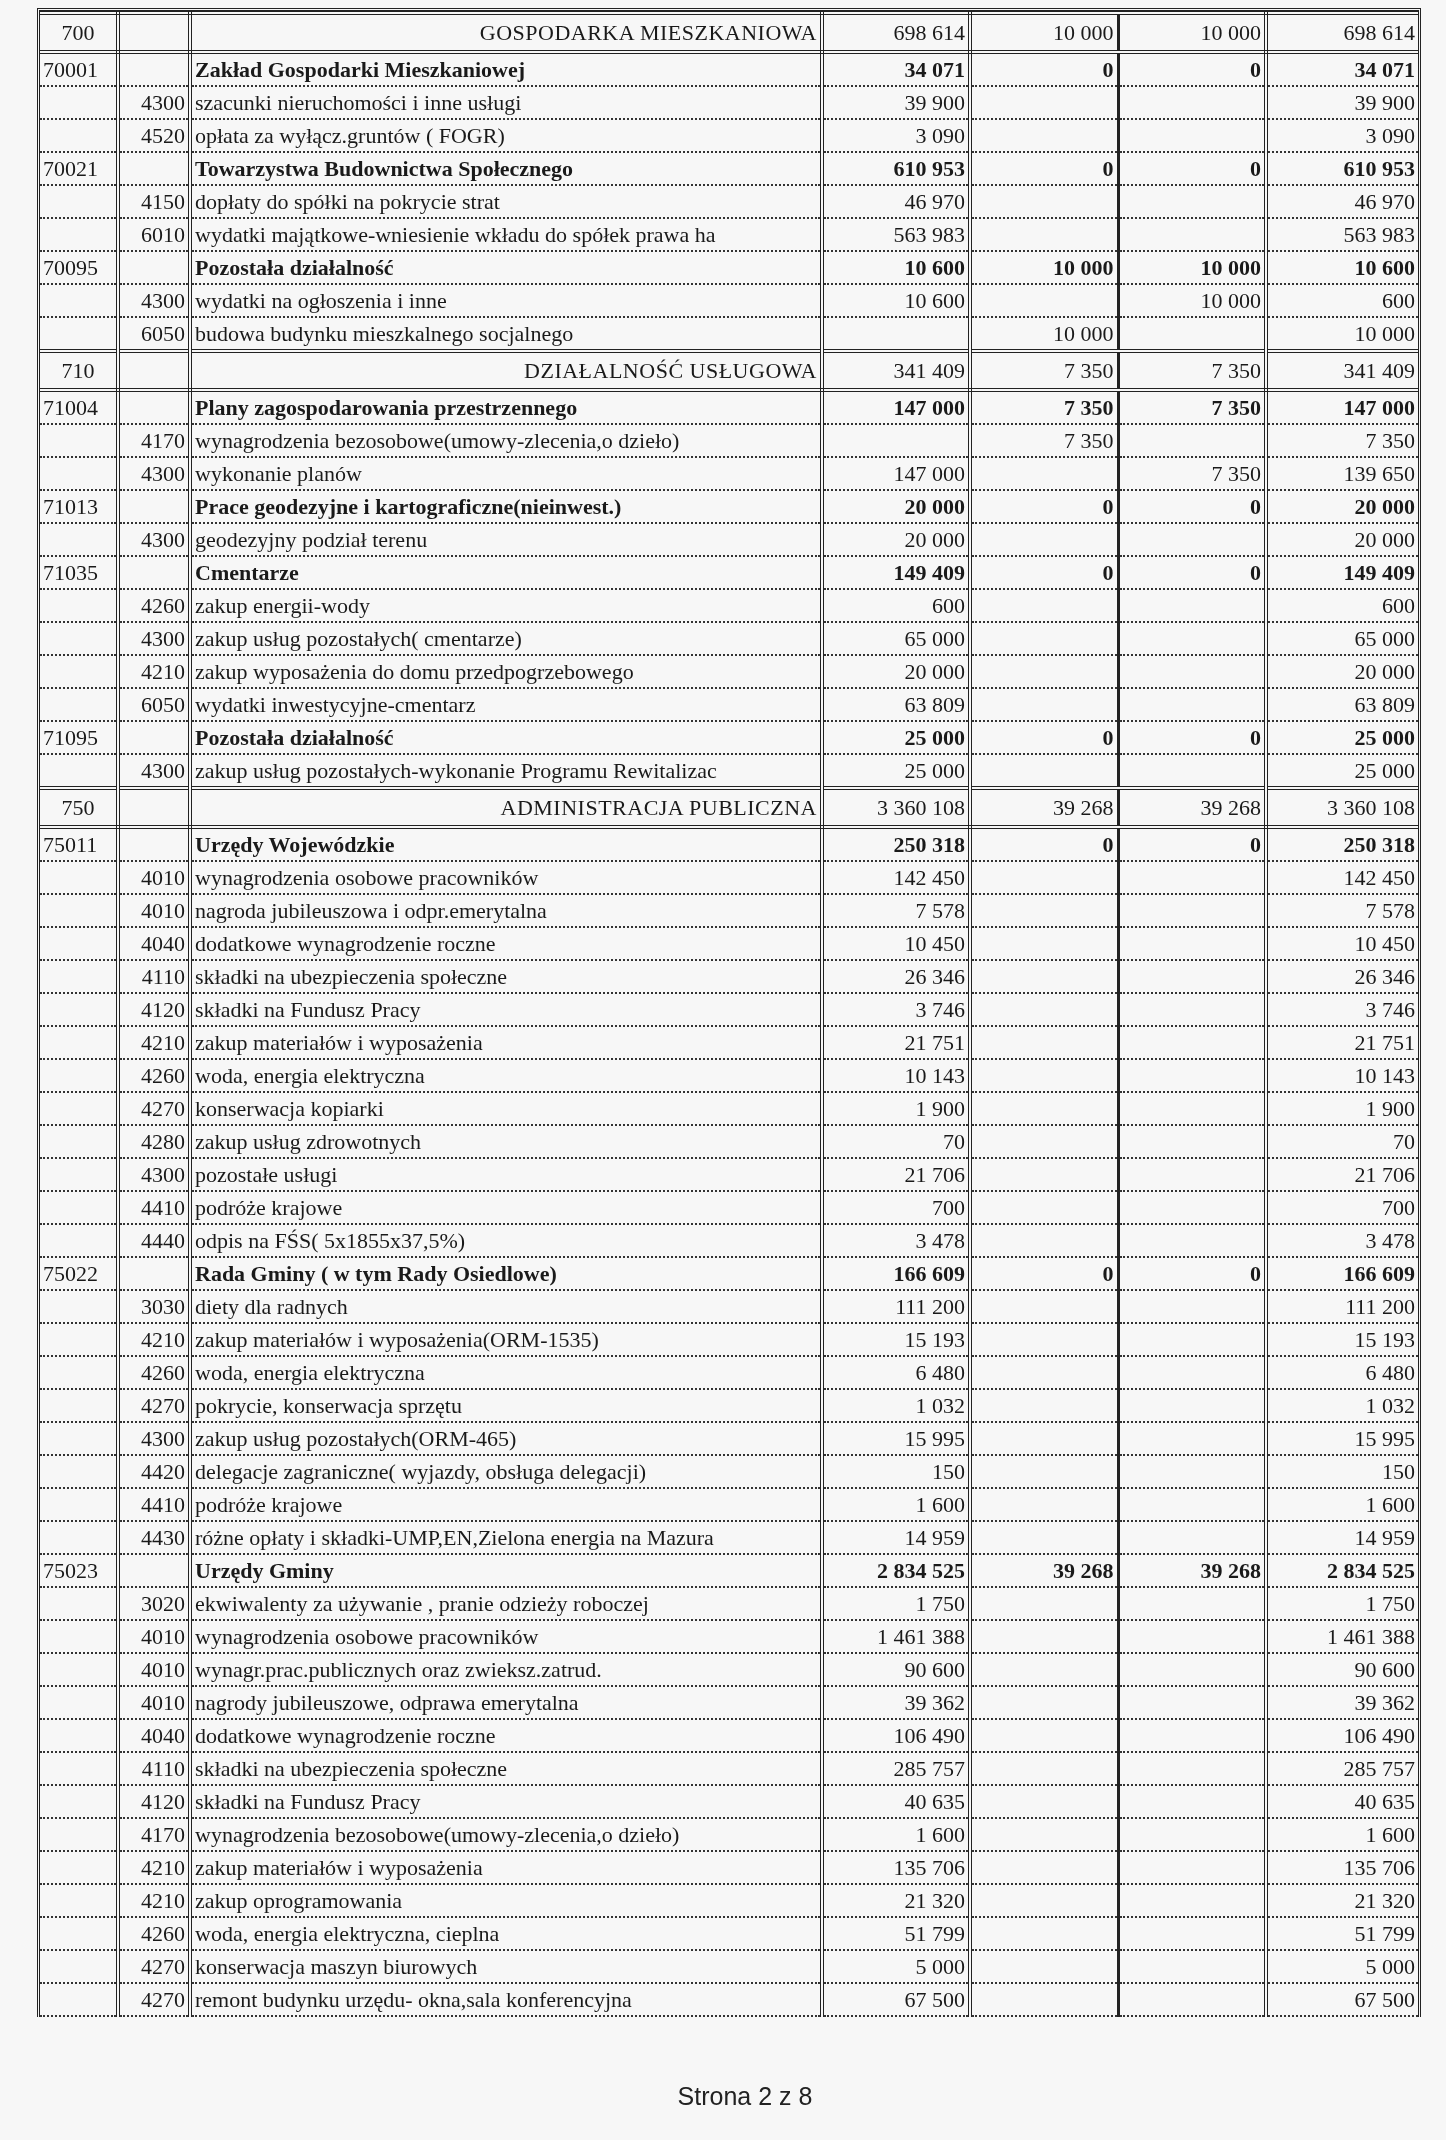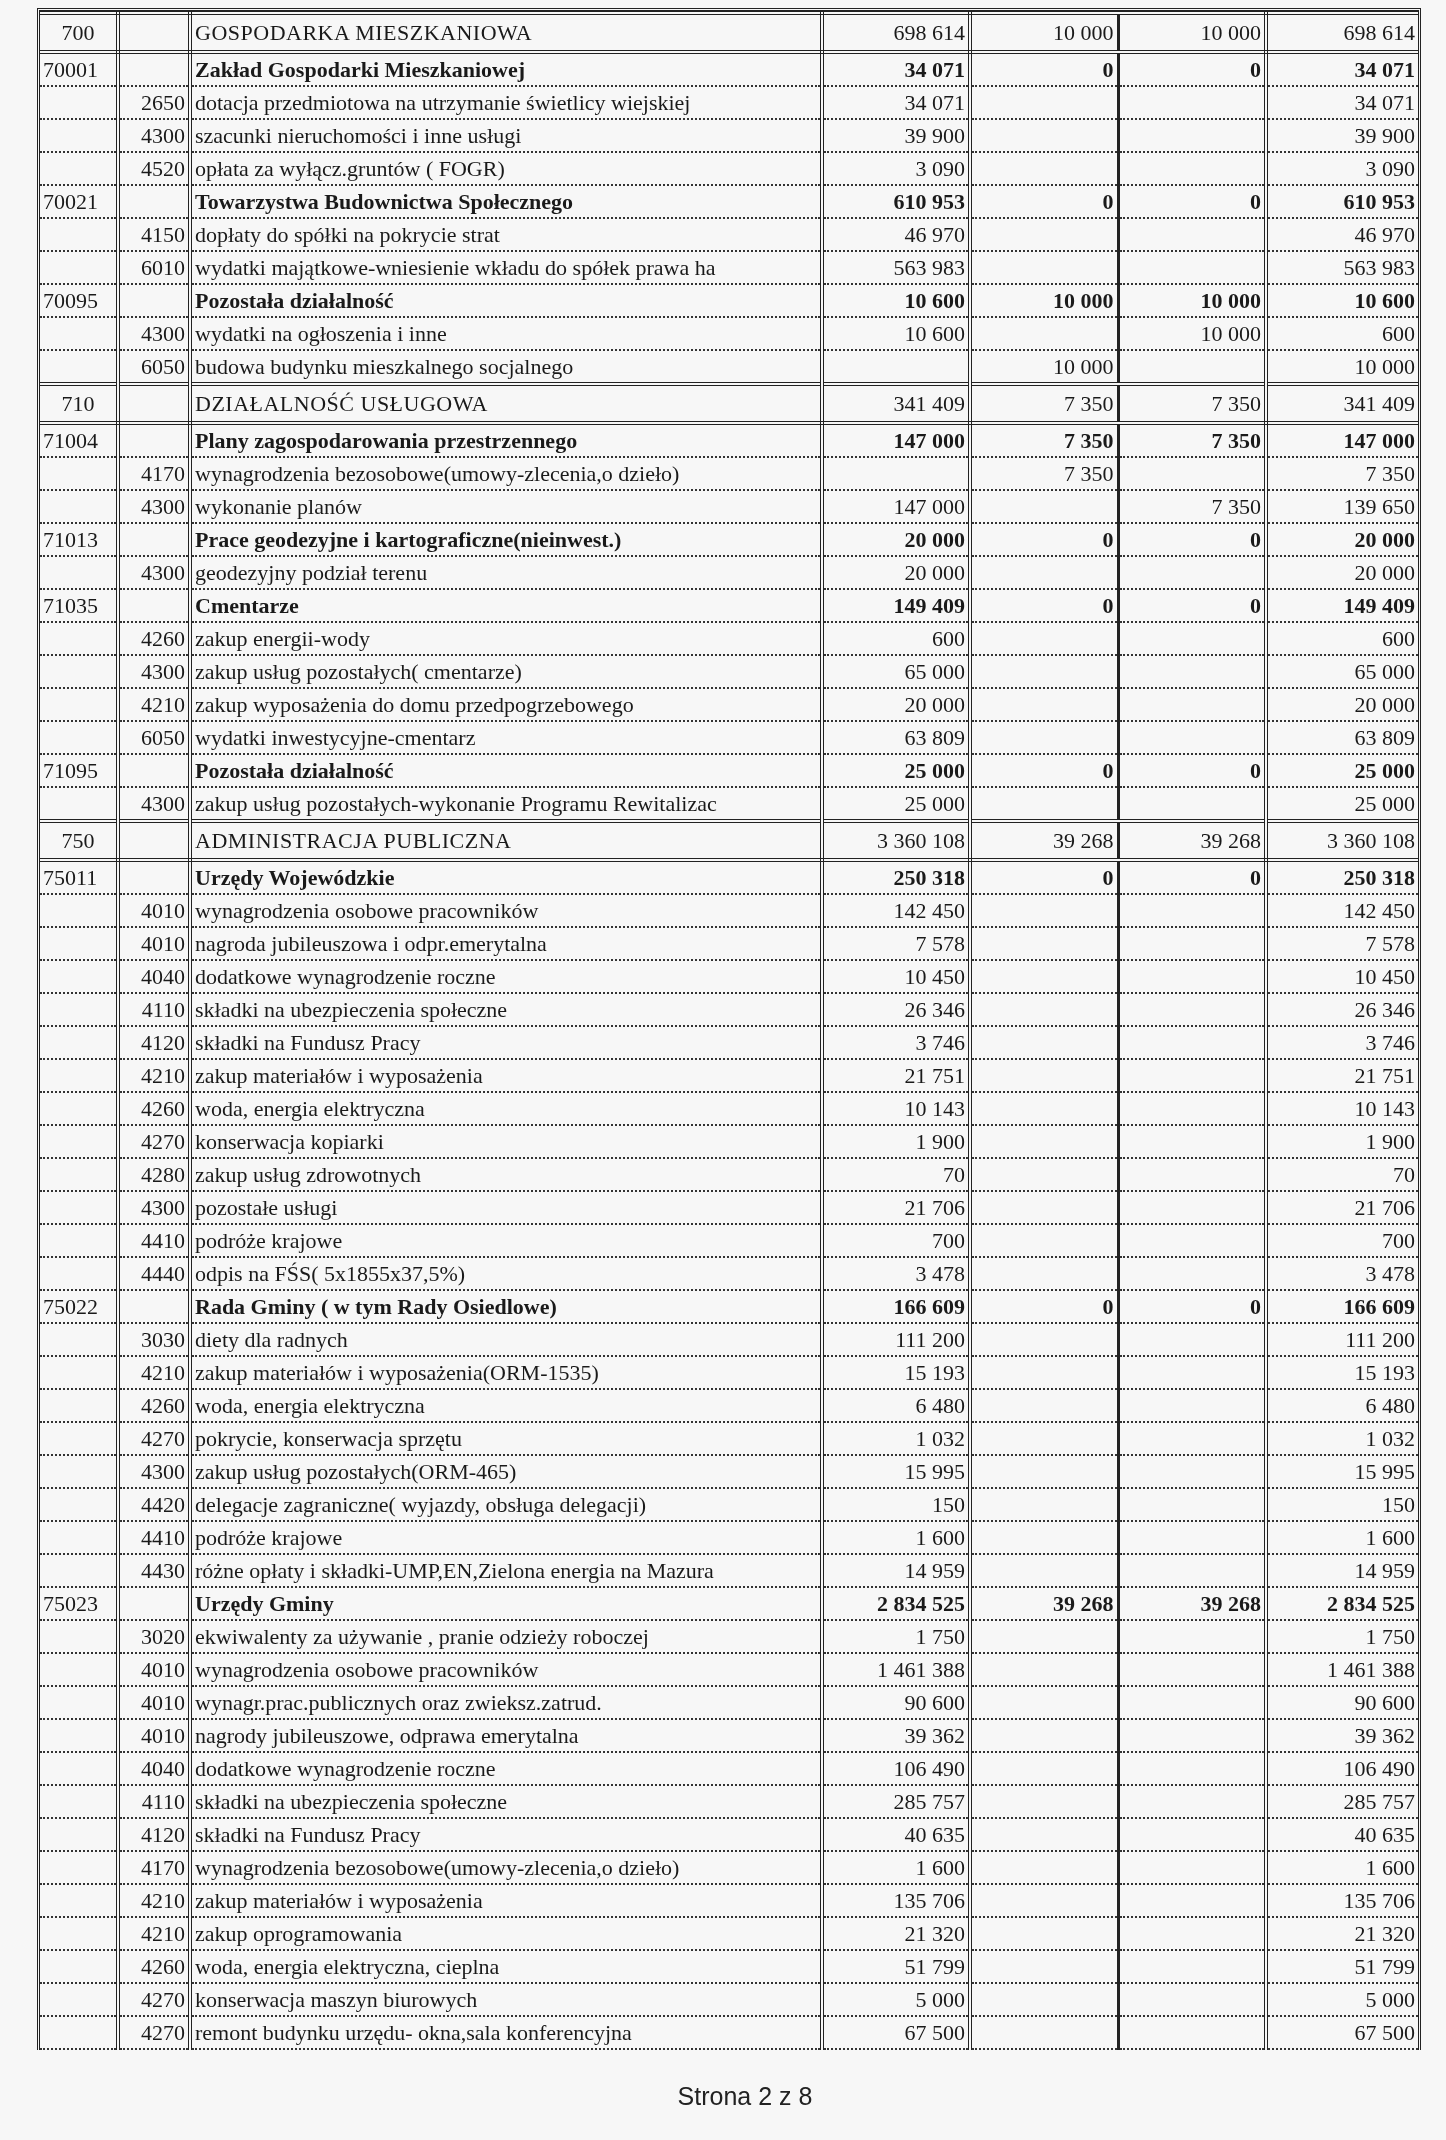--- a/index.html
+++ b/index.html
@@ -14,21 +14,21 @@
   td.c-dz { width: 78px; border-right: 4px double #222; }
   td.c-par { width: 72px; border-right: 4px double #222; text-align: right; }
   td.c-desc { width: 632px; border-right: 4px double #222; }
   td.c-n1 { width: 148px; text-align: right; border-right: 4px double #222; }
   td.c-n2 { width: 148px; text-align: right; border-right: 3px solid #222; }
   td.c-n3 { width: 148px; text-align: right; border-right: 4px double #222; }
   td.c-n4 { text-align: right; }
   tr.section td { height: 35px; line-height: 35px; border-top: 4px double #222;
                   border-bottom: 4px double #222; }
   tr.section td.c-dz { text-align: center; }
-  tr.section td.c-desc { letter-spacing: 0.5px; }
+  tr.section td.c-desc { letter-spacing: 0.5px; text-align: right; }
   tr.chapter td { font-weight: bold; }
   tr.chapter td.c-dz { font-weight: normal; margin-left: 32px; }
   .footer { position: absolute; top: 2082px; left: 0; width: 1446px; text-align: center;
             font-family: "Liberation Sans", "DejaVu Sans", sans-serif; font-size: 25px; color: #222;
             padding-left: 44px; box-sizing: border-box; }
 </style>
 </head>
 <body>
 
 <div class="table-wrap">
@@ -47,29 +47,20 @@
           <td class="c-dz">70001</td>
           <td class="c-par"></td>
           <td class="c-desc">Zakład Gospodarki Mieszkaniowej</td>
           <td class="c-n1">34 071</td>
           <td class="c-n2">0</td>
           <td class="c-n3">0</td>
           <td class="c-n4">34 071</td>
         </tr>
         <tr class="item">
           <td class="c-dz"></td>
-          <td class="c-par">2650</td>
-          <td class="c-desc">dotacja przedmiotowa na utrzymanie świetlicy wiejskiej</td>
-          <td class="c-n1">34 071</td>
-          <td class="c-n2"></td>
-          <td class="c-n3"></td>
-          <td class="c-n4">34 071</td>
-        </tr>
-        <tr class="item">
-          <td class="c-dz"></td>
           <td class="c-par">4300</td>
           <td class="c-desc">szacunki nieruchomości i inne usługi</td>
           <td class="c-n1">39 900</td>
           <td class="c-n2"></td>
           <td class="c-n3"></td>
           <td class="c-n4">39 900</td>
         </tr>
         <tr class="item">
           <td class="c-dz"></td>
           <td class="c-par">4520</td>

